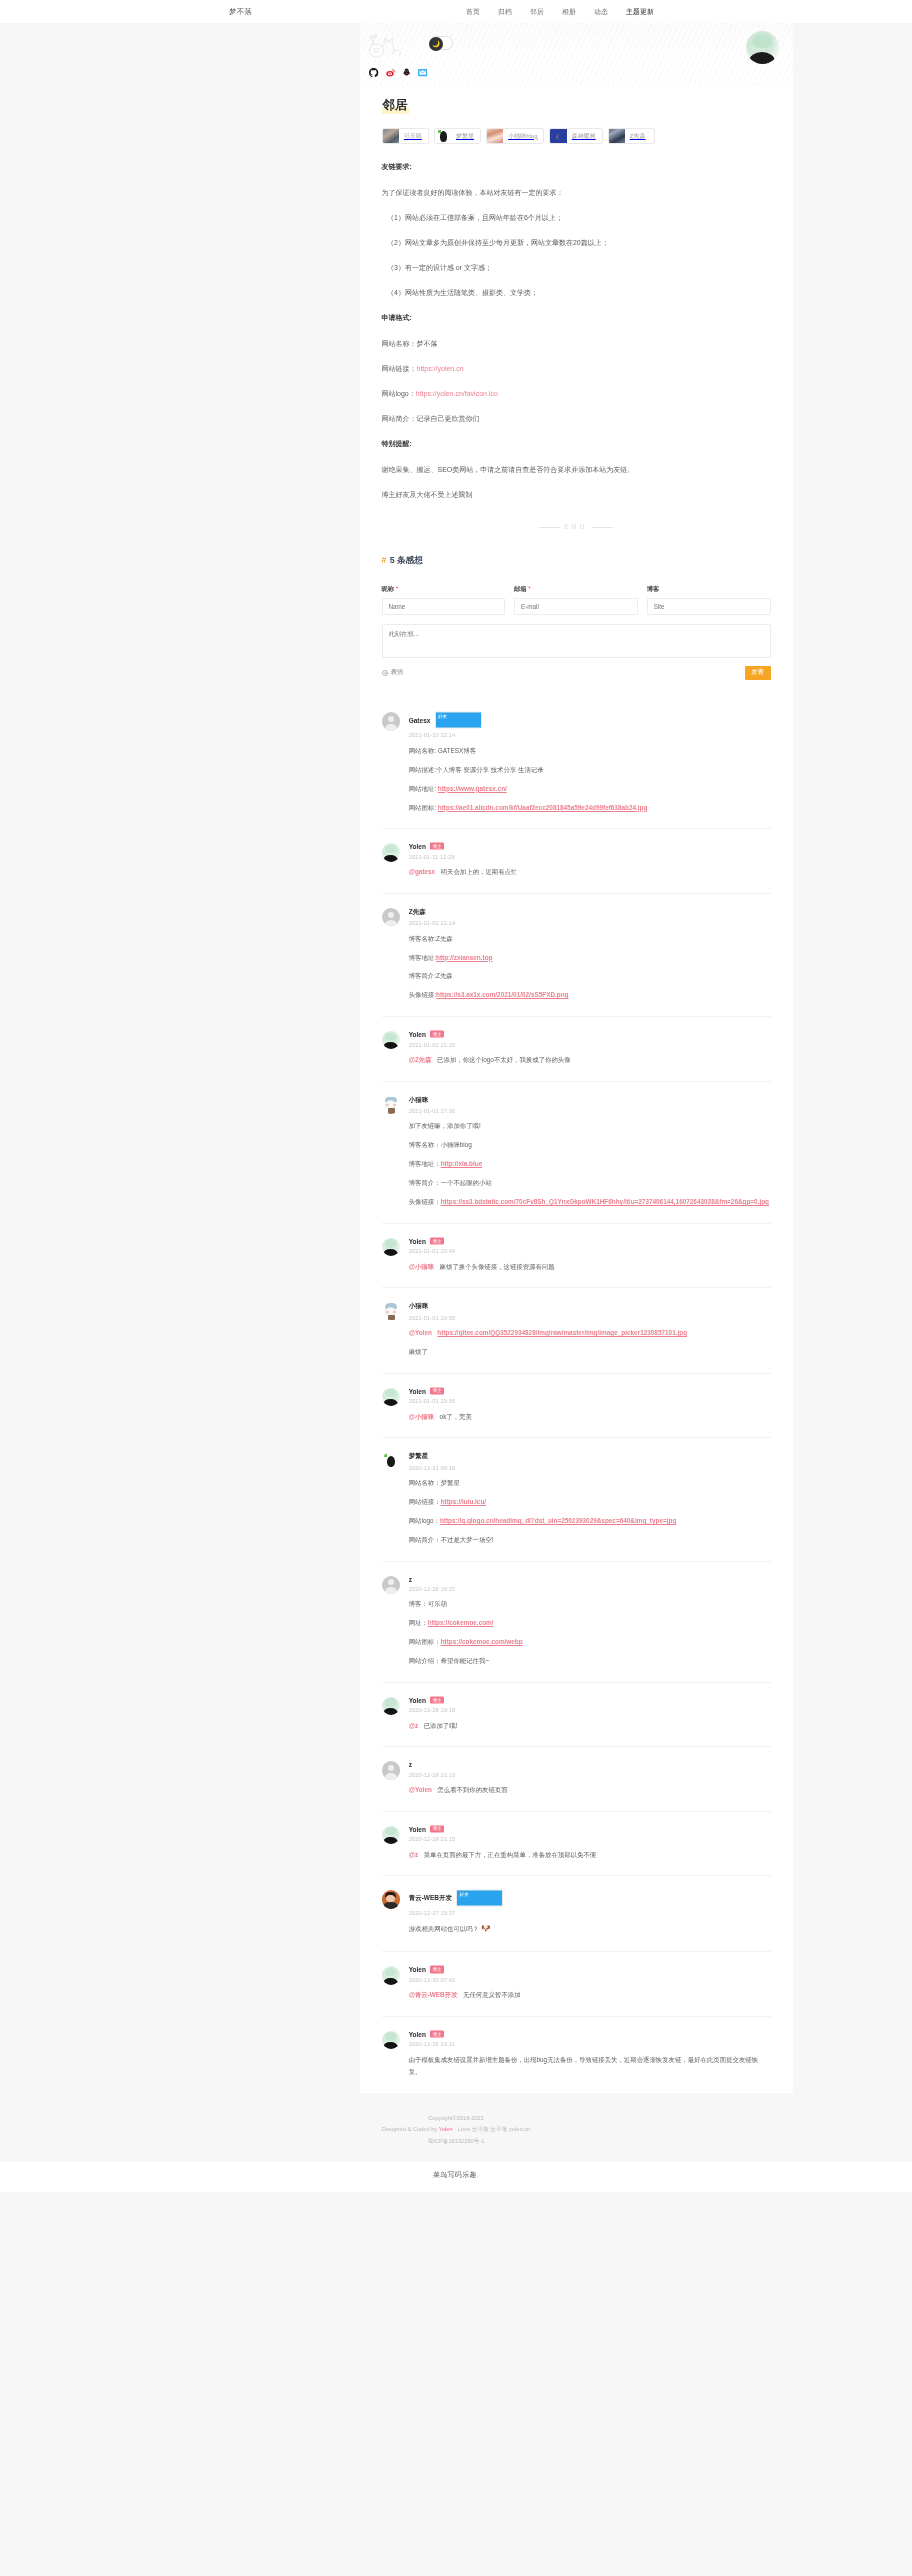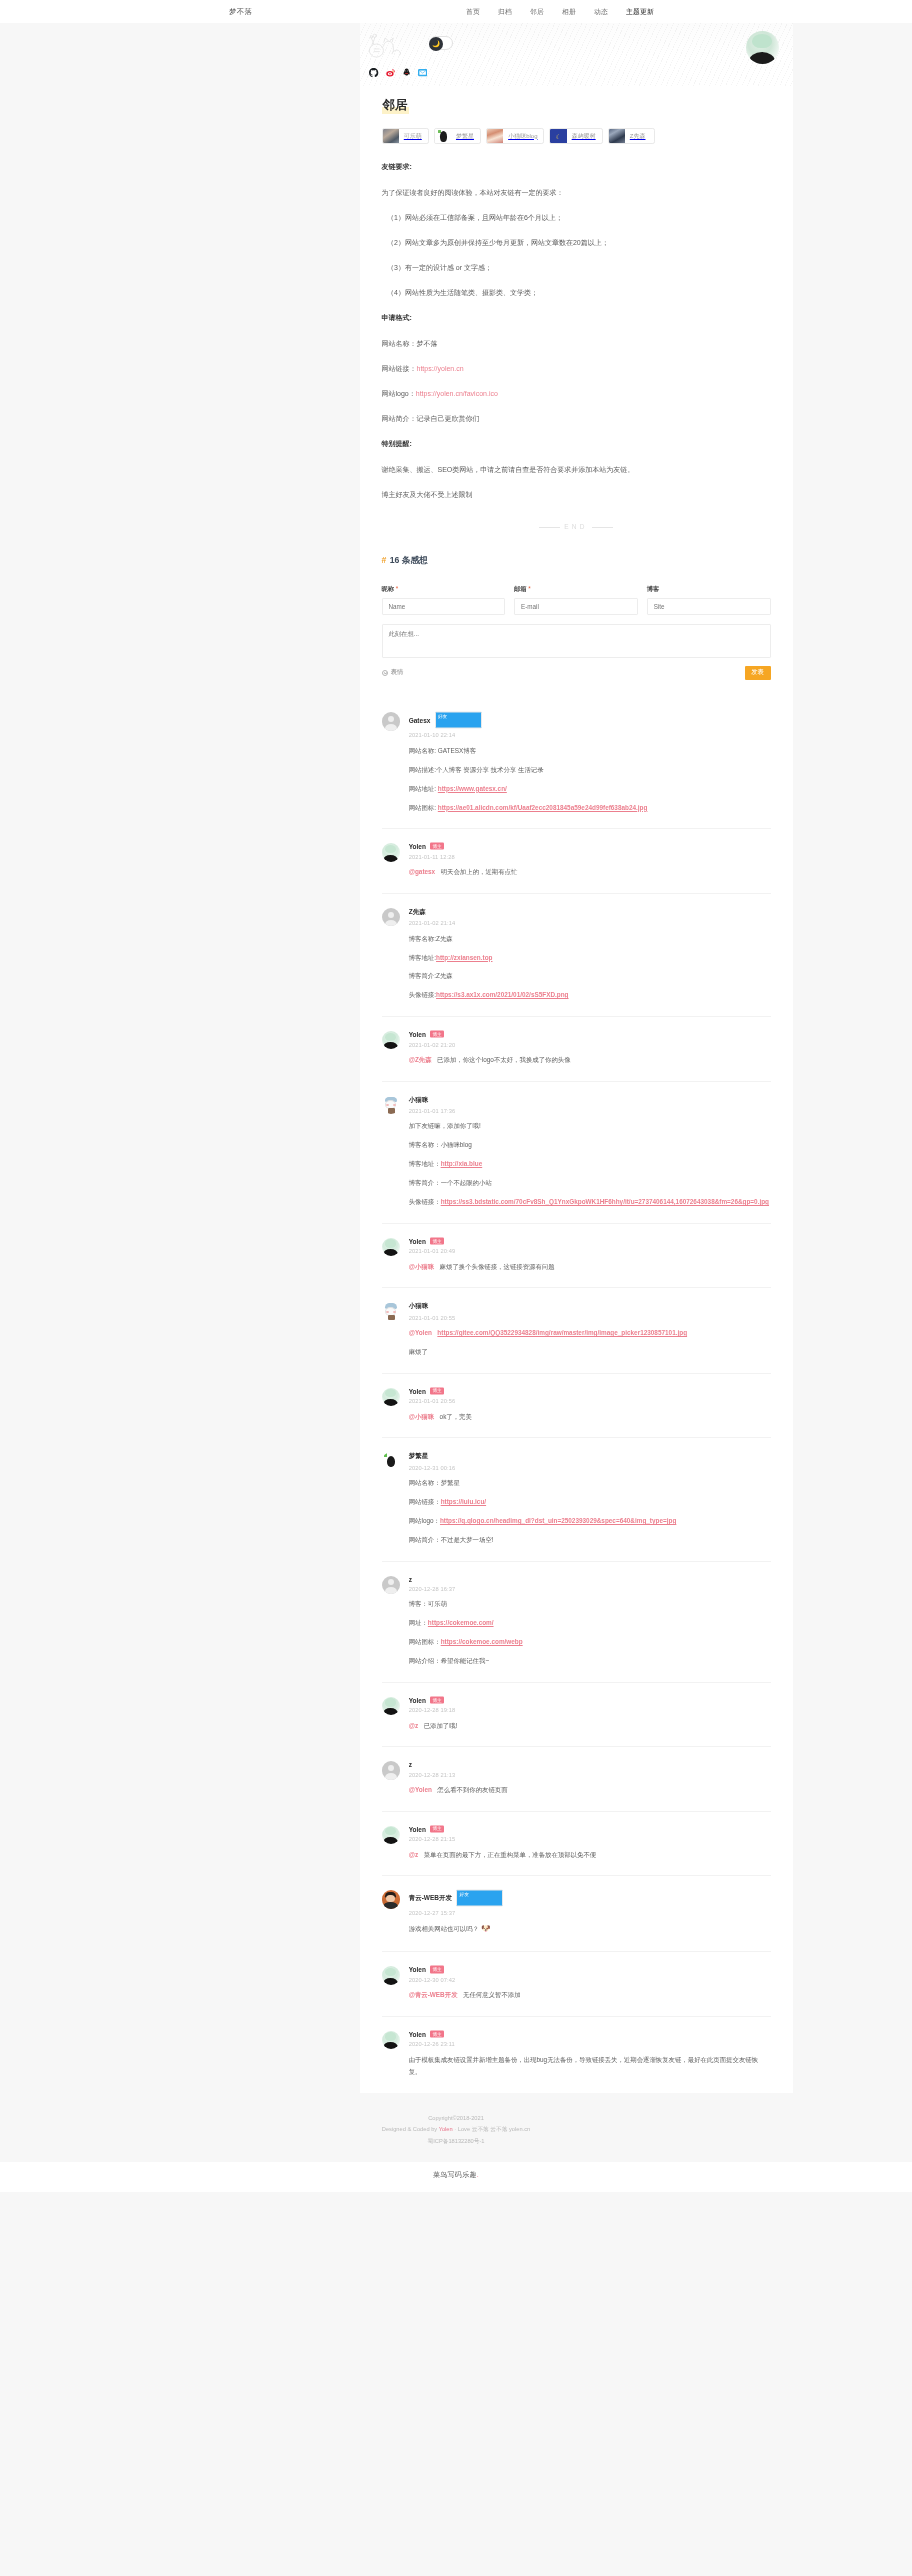--- a/index.html
+++ b/index.html
@@ -469,21 +469,21 @@
       <p>谢绝采集、搬运、SEO类网站，申请之前请自查是否符合要求并添加本站为友链。</p>
       <p>博主好友及大佬不受上述限制</p>
     </div>
 
     <div class="end-sep">
       <span class="dash"></span><span>END</span><span class="dash"></span>
     </div>
 
     
     <div class="cmt-head">
-      <span class="hash">#</span><span>16 条感想</span>
+      <span class="hash">#</span><span>5 条感想</span>
     </div>
 
     <form>
       <div class="form-row">
         <div class="form-col">
           <label><span>昵称</span><span class="req">*</span></label>
           <input type="text" placeholder="Name" style="">
         </div>
         <div class="form-col">
           <label><span>邮箱</span><span class="req">*</span></label>

